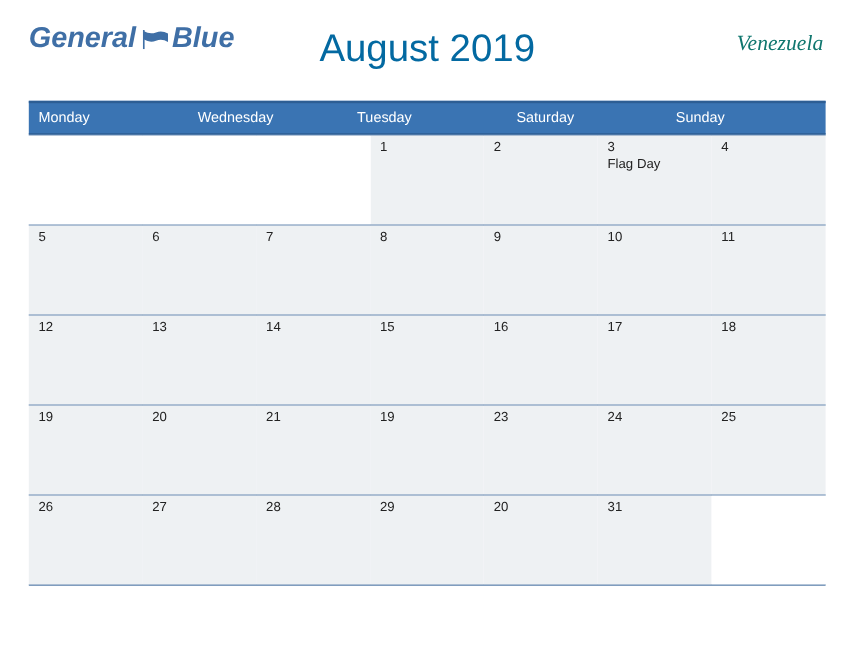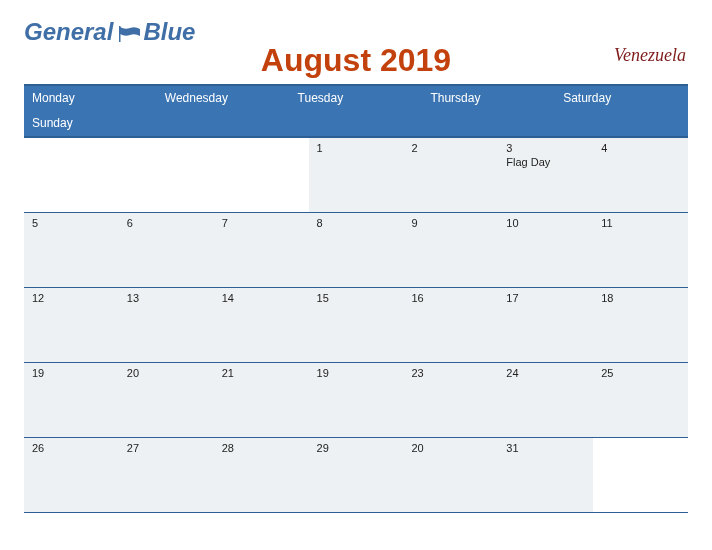--- a/index.html
+++ b/index.html
@@ -3,22 +3,22 @@
 <meta charset="utf-8">
 <style>
   * { box-sizing: border-box; margin: 0; padding: 0; }
   html, body { width: 712px; height: 550px; background: #fff; font-family: Arial, Helvetica, sans-serif; }
   .page { width: 712px; height: 550px; padding: 22px 24px 28px 24px; position: relative; }
   .header { position: relative; height: 56px; }
   .logo { position: absolute; left: 0; top: -4px; display: flex; align-items: flex-end; font-weight: 600; }
   .logo .g { color: #3f6fa6; font-size: 24px; font-style: italic; }
   .logo .b { color: #3f6fa6; font-size: 24px; font-style: italic; margin-left: 2px; }
   .logo .flag { display:inline-block; margin-left:6px; vertical-align: 2px; }
-  .title { position: absolute; left: 50%; top: 0; transform: translateX(-50%); font-size: 32px; color: #c2410c; font-weight: 700; margin-top: 20px; }
-  .country { position: absolute; right: 2px; top: 23px; font-size: 18px; color: #7f1d1d; font-style: italic; font-family: Georgia, 'Times New Roman', serif; }
+  .title { position: absolute; left: 50%; top: 0; transform: translateX(-50%); font-size: 32px; color: #0369a1; font-weight: 400; }
+  .country { position: absolute; right: 2px; top: 4px; font-size: 18px; color: #0f766e; font-style: italic; font-family: Georgia, 'Times New Roman', serif; }
   .calendar { width: 100%; margin-top: 6px; }
   .row.head { display: grid; grid-template-columns: repeat(5, 1fr); background: #3a74b3; color: #ffffff; border-top: 2px solid #2d5e94; border-bottom: 1px solid #2d5e94; }
   .row.head .hcell { font-size: 12px; padding: 5px 8px 6px 8px; font-weight: 400; }
   .week { display: grid; grid-template-columns: repeat(7, 1fr); border-top: 1px solid #2d5e94; }
   .day { min-height: 74px; background: #eef1f3; padding: 4px 6px 2px 8px; position: relative; }
   .day.empty { background: #fff; }
   .daynum { font-size: 11px; color: #222; }
   .event { font-size: 11px; color: #222; margin-top: 2px; }
   .lastline { border-top: 1px solid #2d5e94; height: 0; width: 100%; }
 </style>
@@ -39,21 +39,20 @@
     </div>
     <div class="title">August 2019</div>
     <div class="country">Venezuela</div>
   </div>
 
   <div class="calendar">
     <div class="row head">
       <div class="hcell">Monday</div>
       <div class="hcell">Wednesday</div>
       <div class="hcell">Tuesday</div>
-      <div class="hcell">Thursday</div>
       <div class="hcell">Saturday</div>
       <div class="hcell">Sunday</div>
     </div>
     <div id="weeks-container">
         <div class="week">
           <div class="day empty">
             <div class="daynum"></div>
           </div>
           <div class="day empty">
             <div class="daynum"></div>

